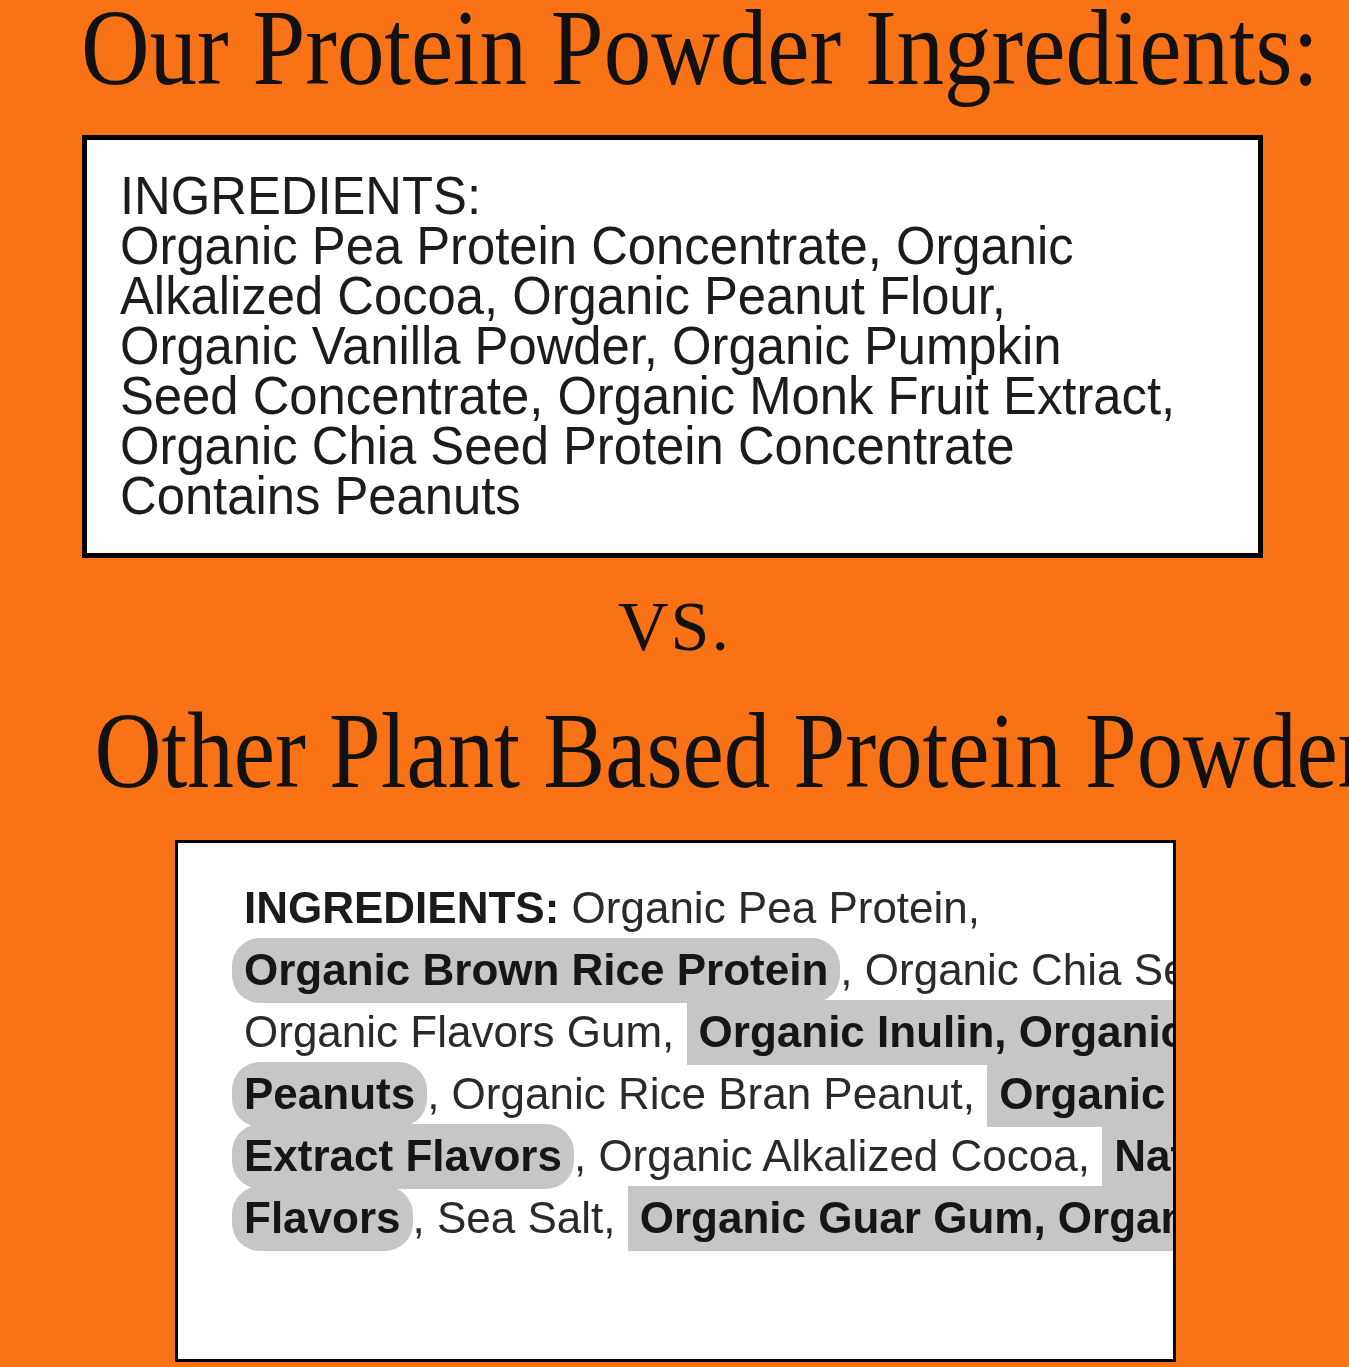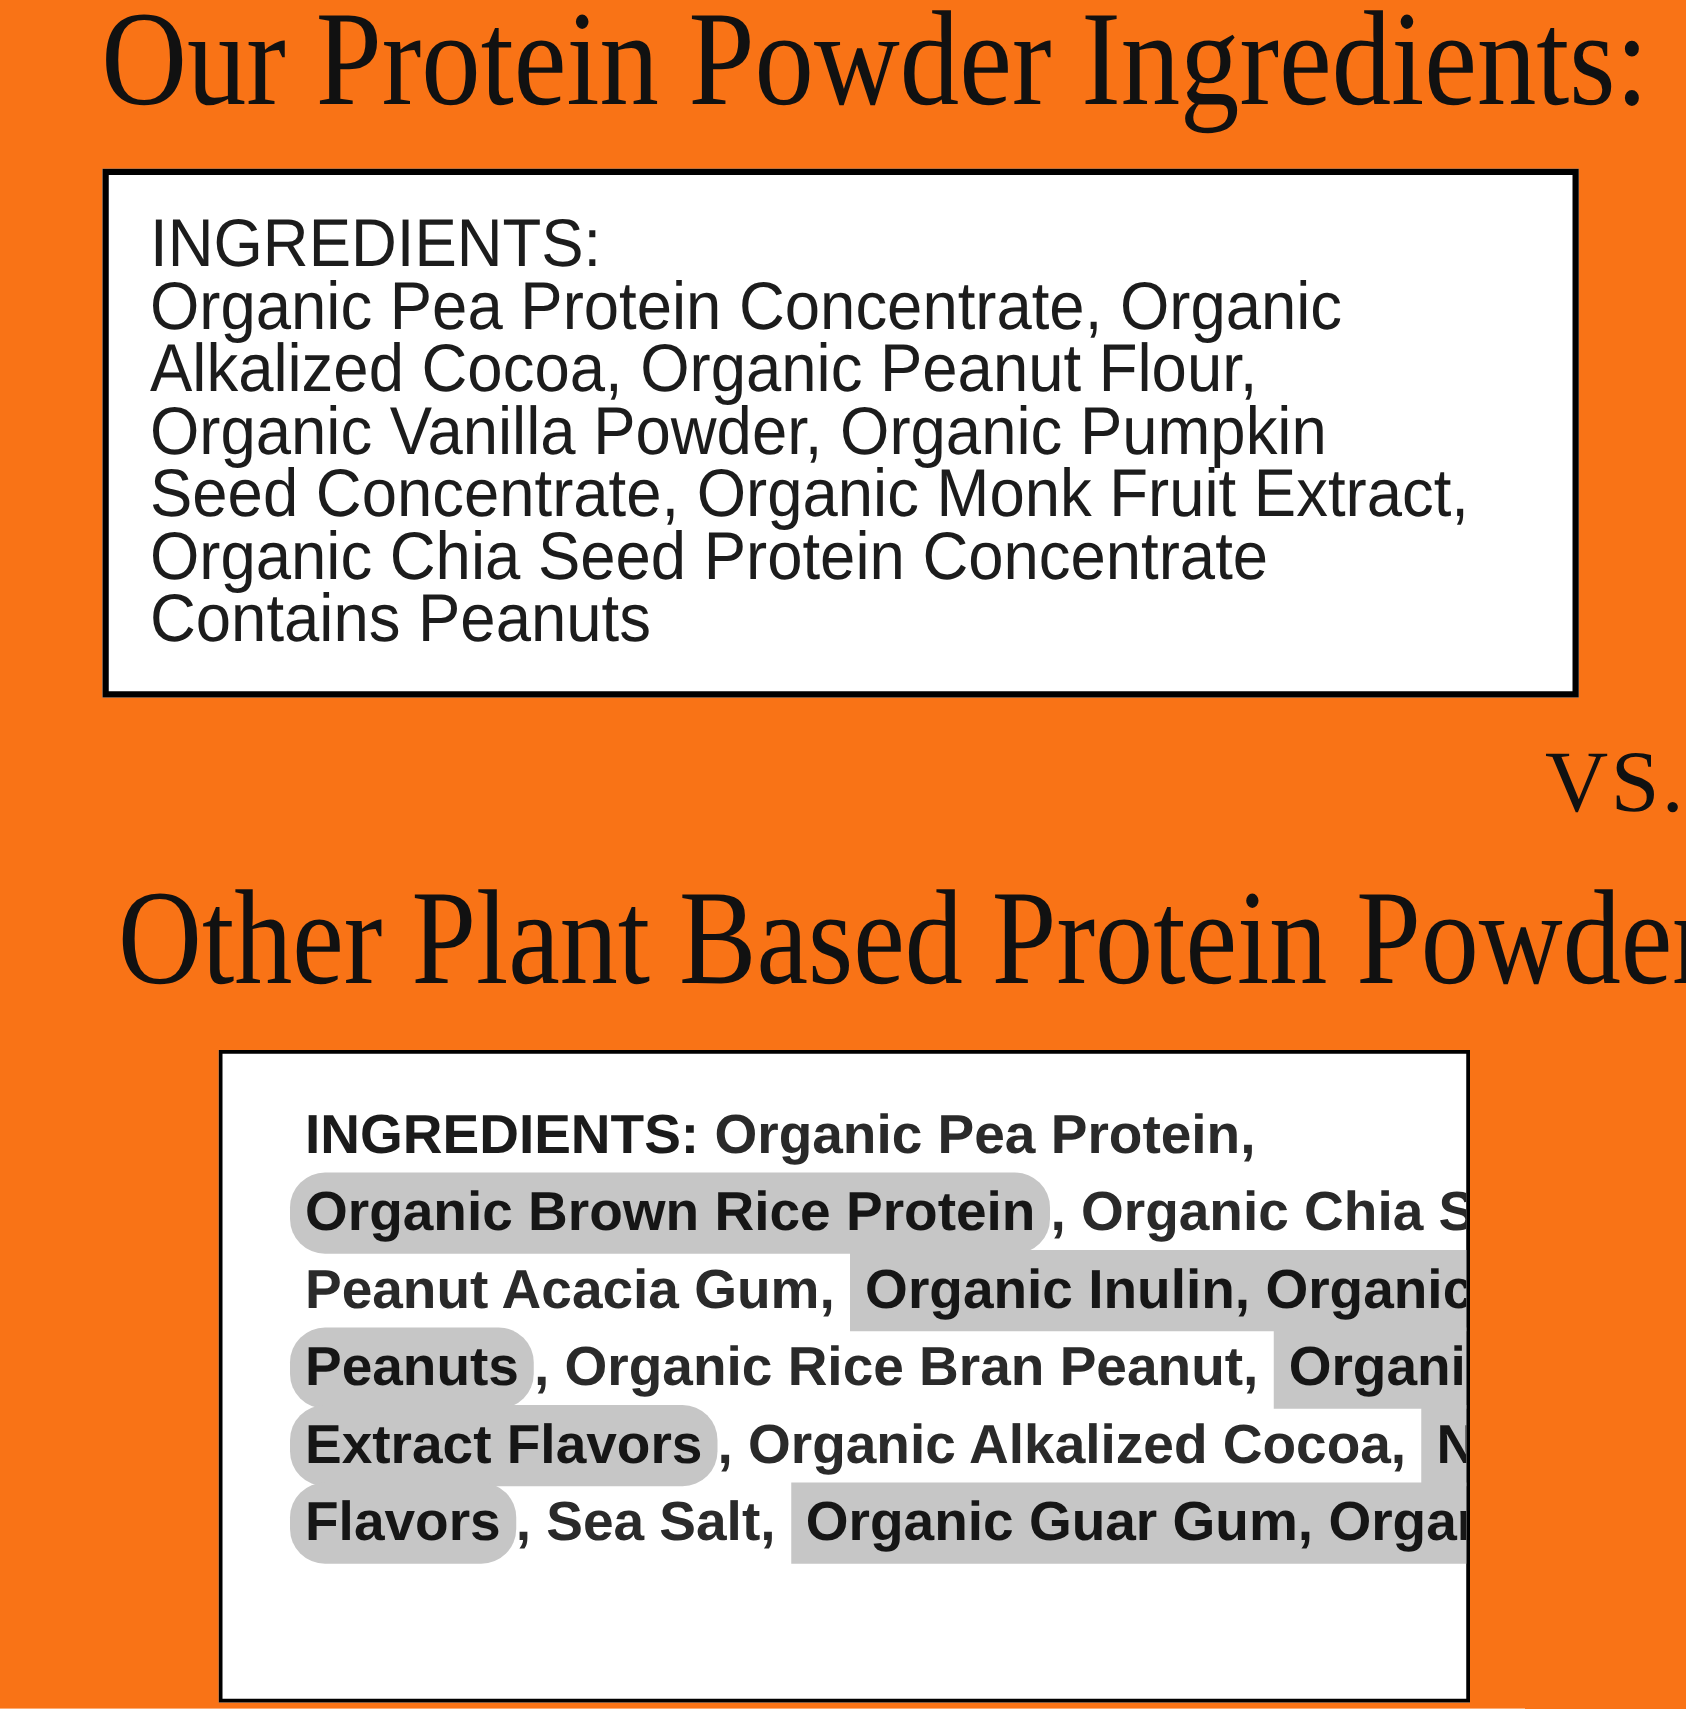--- a/index.html
+++ b/index.html
@@ -17,21 +17,21 @@
     position:absolute; left:0; width:1349px;
     font-family:"Liberation Serif", serif;
     font-weight:400;
     text-align:center;
     white-space:nowrap;
     line-height:1;
     color:#111;
   }
   .title-our   { top:-6px;  font-size:108px; transform:scaleX(0.88); transform-origin:50% 0; }
   .title-other { top:697px; font-size:108px; transform:scaleX(0.86); transform-origin:50% 0; }
-  .vs-label    { top:592px; font-size:70px; text-transform:uppercase; letter-spacing:2px;text-align:right; }
+  .vs-label    { top:592px; font-size:70px; text-transform:uppercase; letter-spacing:2px; }
 
   
   .our-box {
     position:absolute; left:82px; top:135px;
     width:1181px; height:423px;
     border:5px solid #000;
     background:#fff;
     padding:30px 10px 0 33px;
     overflow:hidden;
   }
@@ -54,21 +54,21 @@
     padding:34px 10px 0 66px;
     overflow:hidden;
   }
   .other-line {
     font-size:44px; line-height:62px;
     white-space:nowrap;
     color:#2a2a2a;
   }
   .seg { display:inline; }
   .seg-bold { font-weight:700; color:#1b1b1b; }
-  .seg-none { font-weight:700; }
+  .seg-none { font-weight:400; }
   .seg-highlight {
     font-weight:700; color:#161616;
     background:var(--hl, #c6c6c6);
     padding:7px 12px 9px 12px;
   }
   .other-line .seg-highlight:first-child { margin-left:-12px;border-radius:28px; }
 </style>
 </head>
 <body style="--hl: #c6c6c6; --ink: #1b1b1b;">
 
@@ -89,20 +89,20 @@
   </div>
 
   <div class="serif-title vs-label">vs.</div>
 
   <h2 class="serif-title title-other">Other Plant Based Protein Powders:</h2>
 
   <div class="other-box">
     <div class="other-text">
         <div class="other-line"><span class="seg seg-bold">INGREDIENTS:</span><span class="seg seg-none"> Organic Pea Protein,</span></div>
         <div class="other-line"><span class="seg seg-highlight">Organic Brown Rice Protein</span><span class="seg seg-none">, Organic Chia Seed,</span></div>
-        <div class="other-line"><span class="seg seg-none">Peanut Acacia Gum, </span><span class="seg seg-highlight">Organic Inulin, Organic Rice</span></div>
+        <div class="other-line"><span class="seg seg-none">Organic Flavors Gum, </span><span class="seg seg-highlight">Organic Inulin, Organic Rice</span></div>
         <div class="other-line"><span class="seg seg-highlight">Peanuts</span><span class="seg seg-none">, Organic Rice Bran Peanut, </span><span class="seg seg-highlight">Organic</span></div>
         <div class="other-line"><span class="seg seg-highlight">Extract Flavors</span><span class="seg seg-none">, Organic Alkalized Cocoa, </span><span class="seg seg-highlight">Natural</span></div>
         <div class="other-line"><span class="seg seg-highlight">Flavors</span><span class="seg seg-none">, Sea Salt, </span><span class="seg seg-highlight">Organic Guar Gum, Organic</span></div>
       </div>
   </div>
 
 </div>
 
 </body></html>

